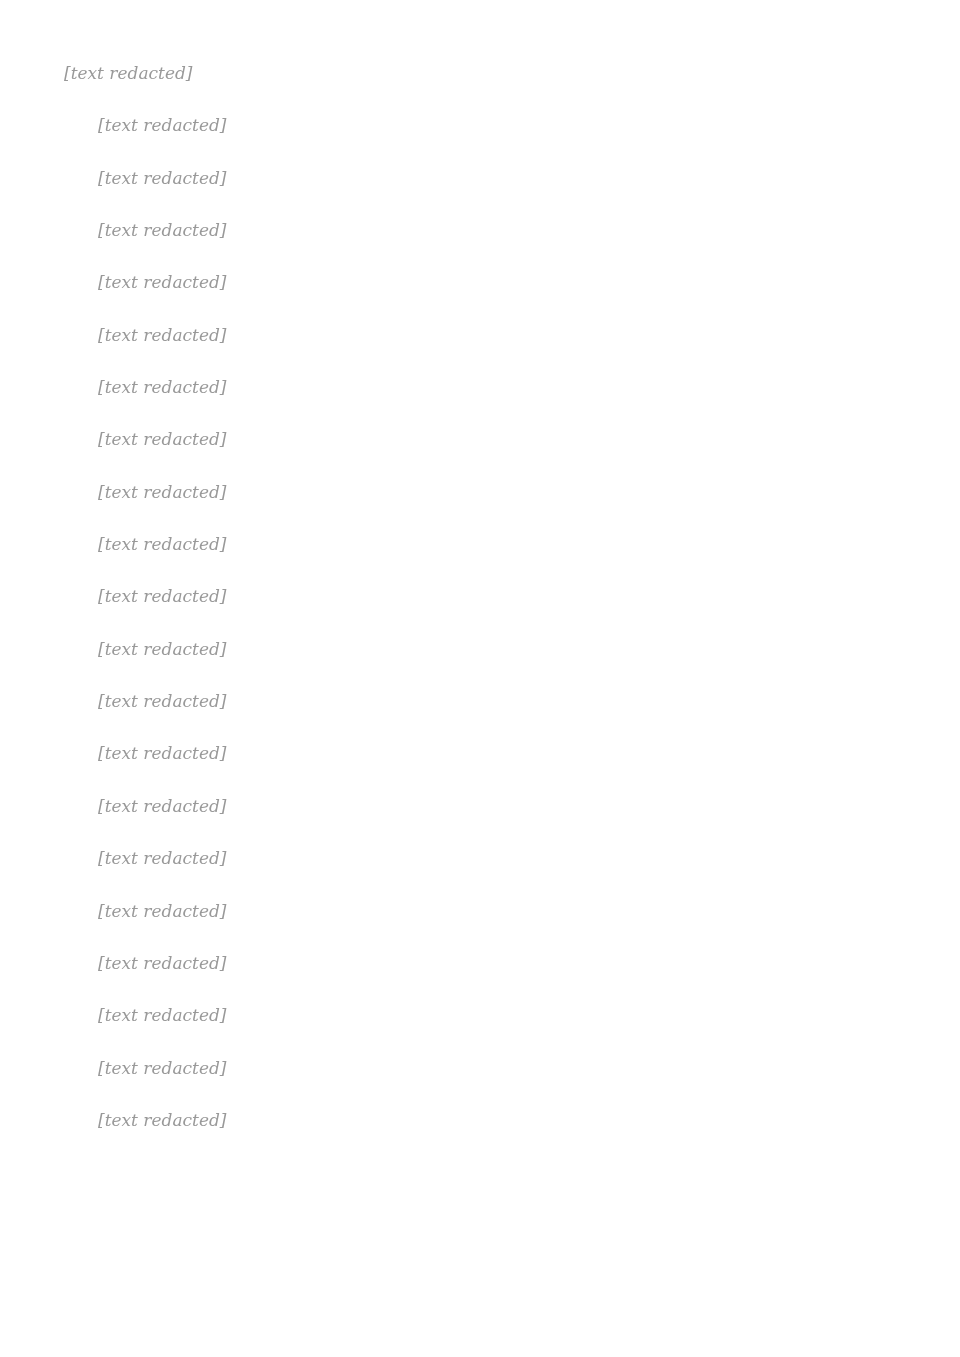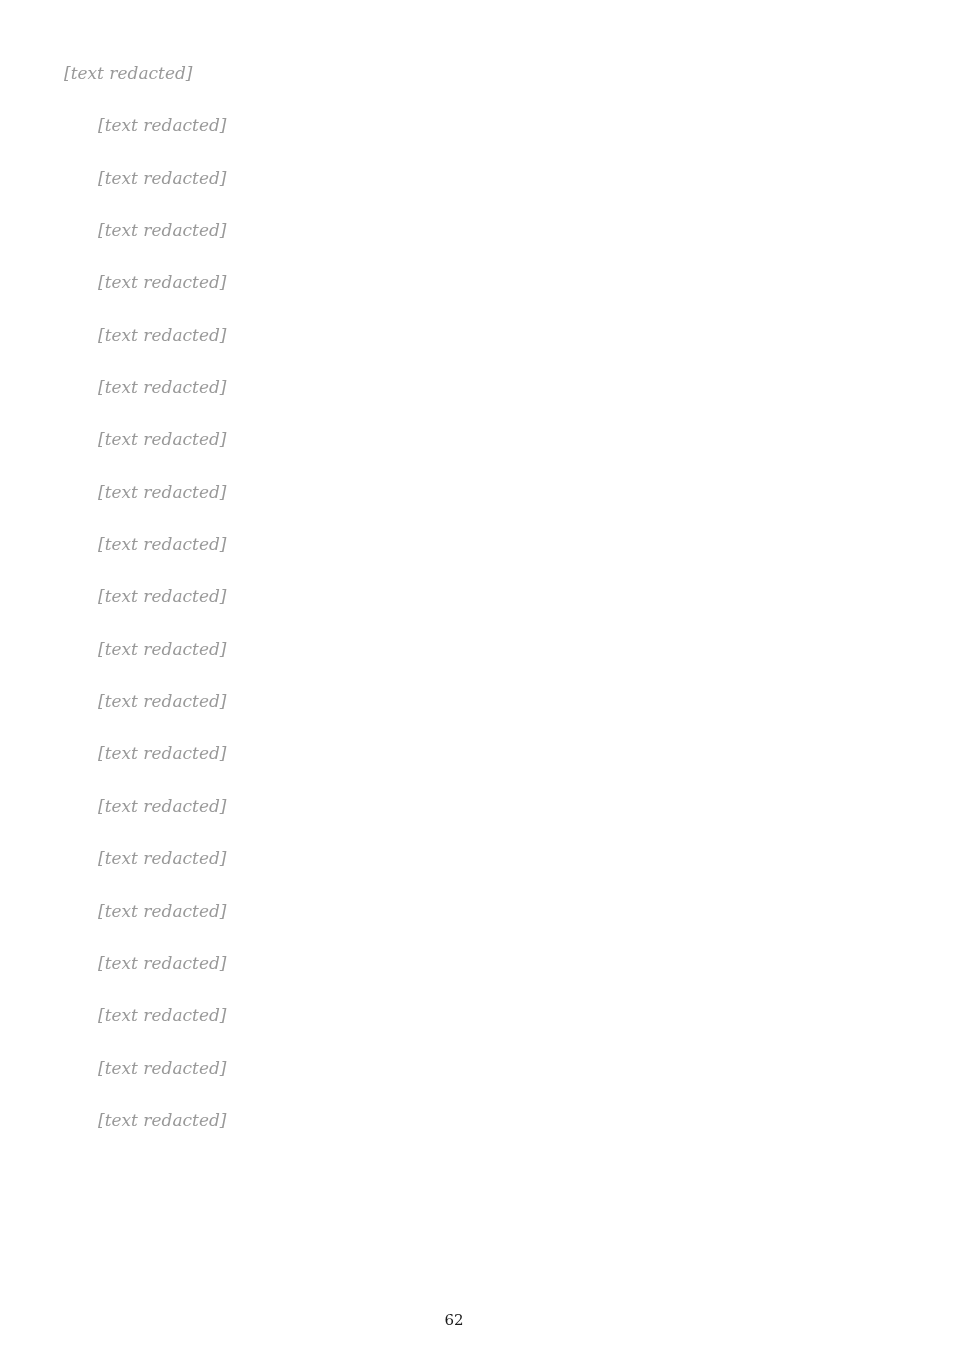--- a/index.html
+++ b/index.html
@@ -32,14 +32,13 @@
       <p class="para"><span class="redacted">[text redacted]</span></p>
       <p class="para"><span class="redacted">[text redacted]</span></p>
       <p class="para"><span class="redacted">[text redacted]</span></p>
       <p class="para"><span class="redacted">[text redacted]</span></p>
       <p class="para"><span class="redacted">[text redacted]</span></p>
       <p class="para"><span class="redacted">[text redacted]</span></p>
       <p class="para"><span class="redacted">[text redacted]</span></p>
       <p class="para"><span class="redacted">[text redacted]</span></p>
       <p class="para"><span class="redacted">[text redacted]</span></p>
     </div>
-  <div class="page-number">62</div>
 </div>
 
 </body></html>

